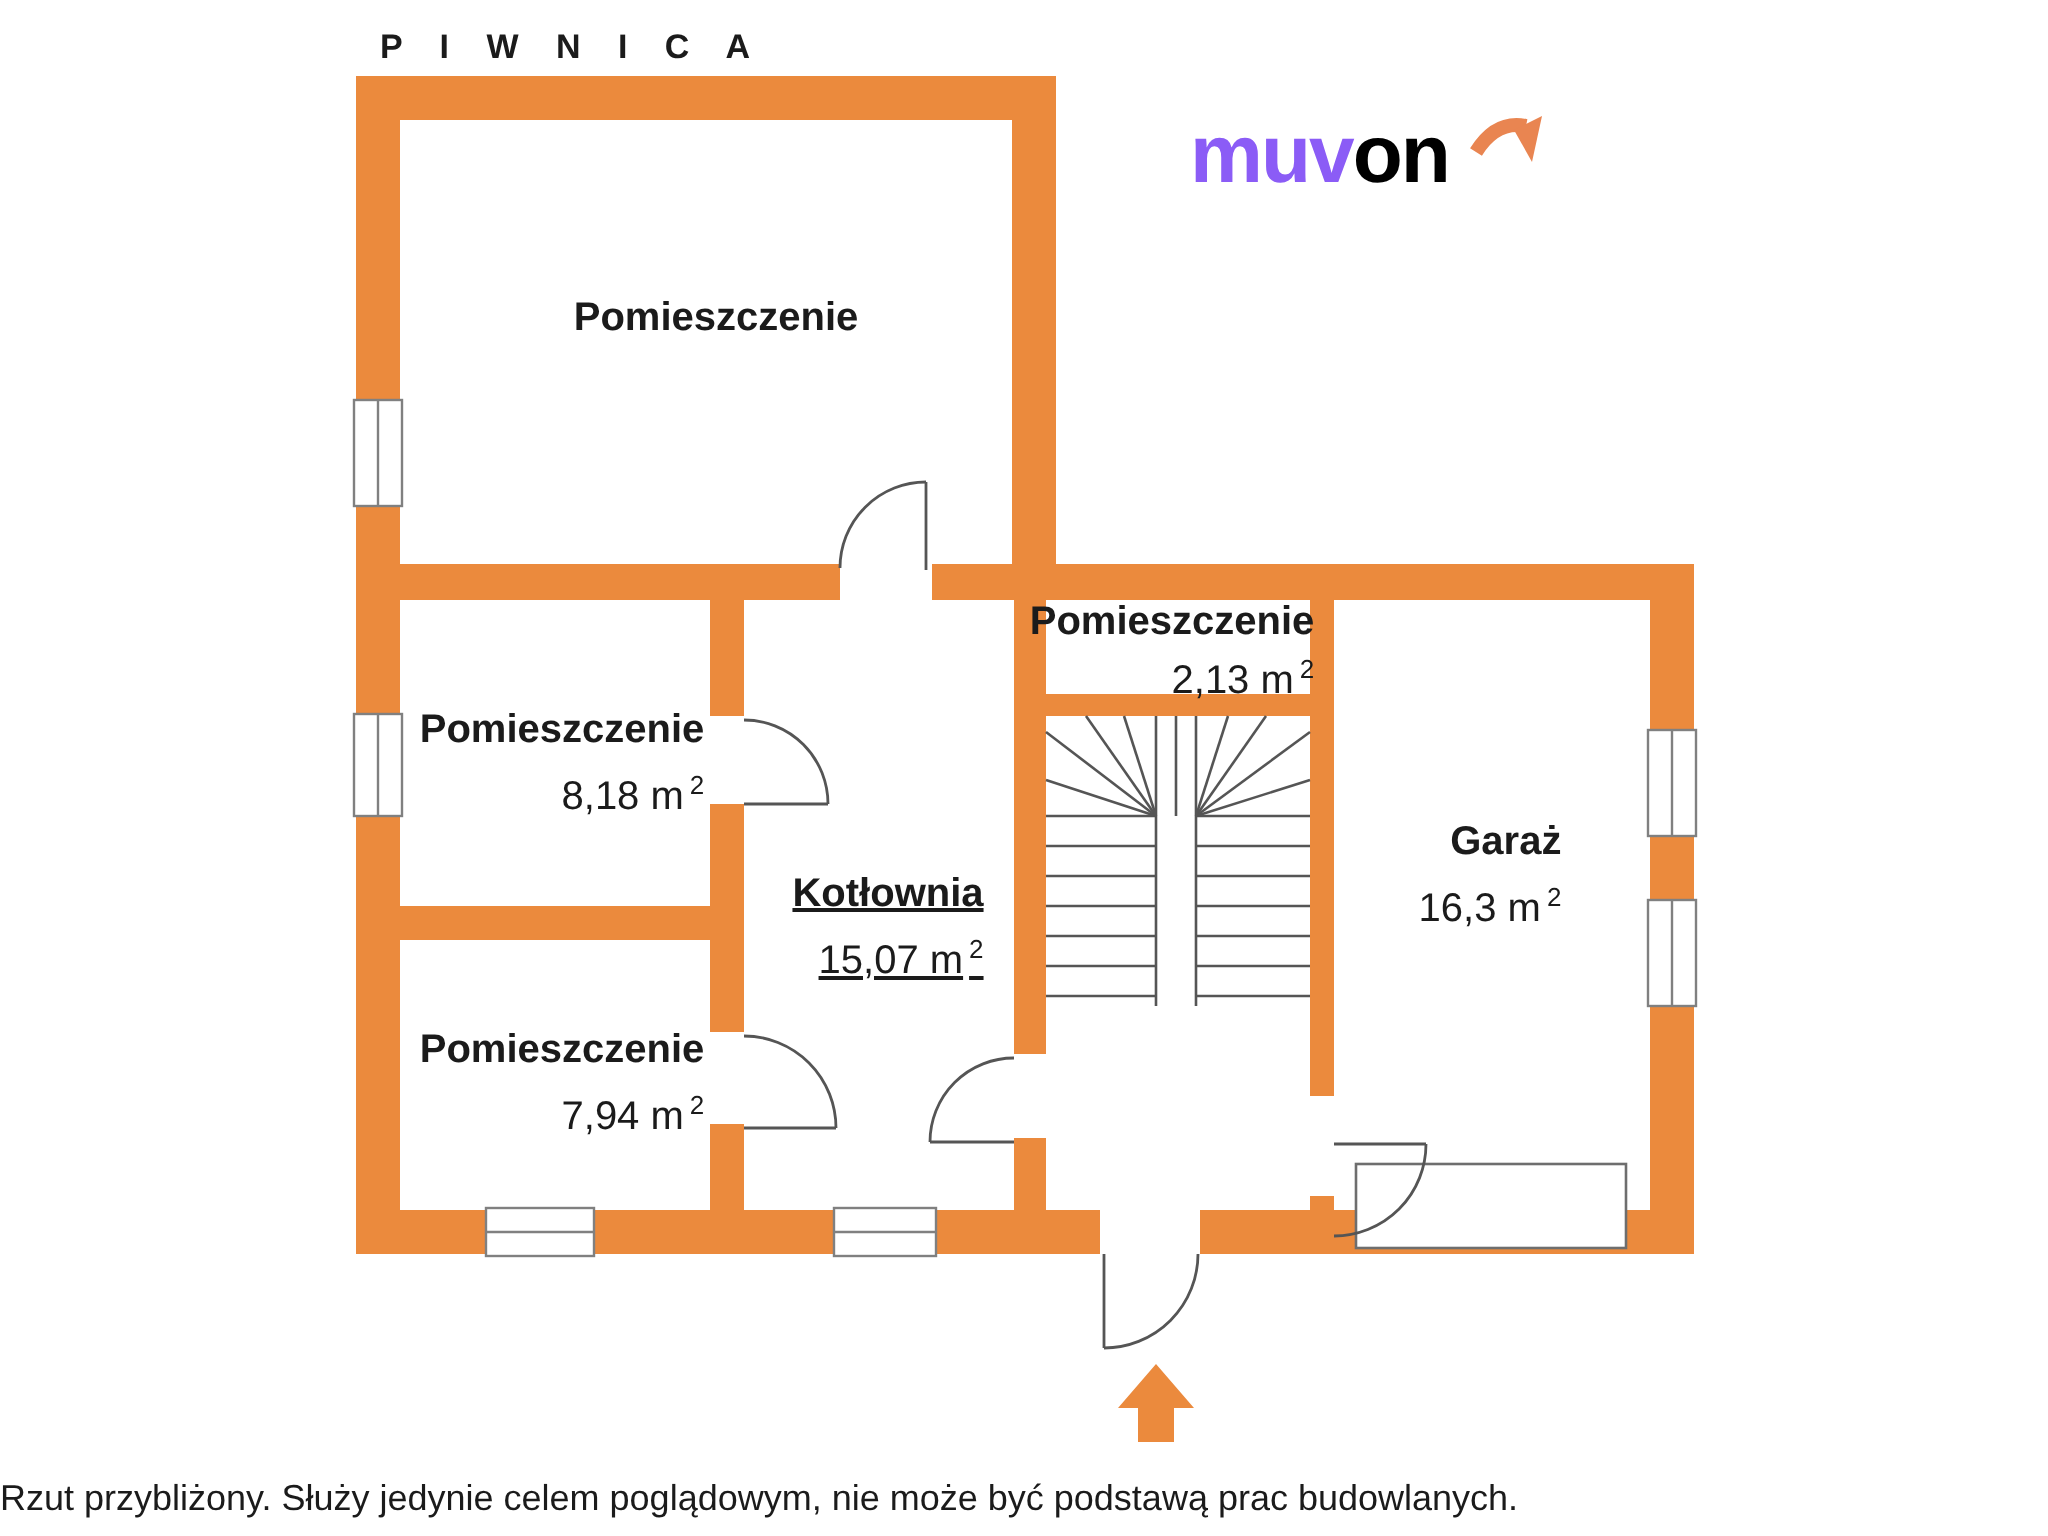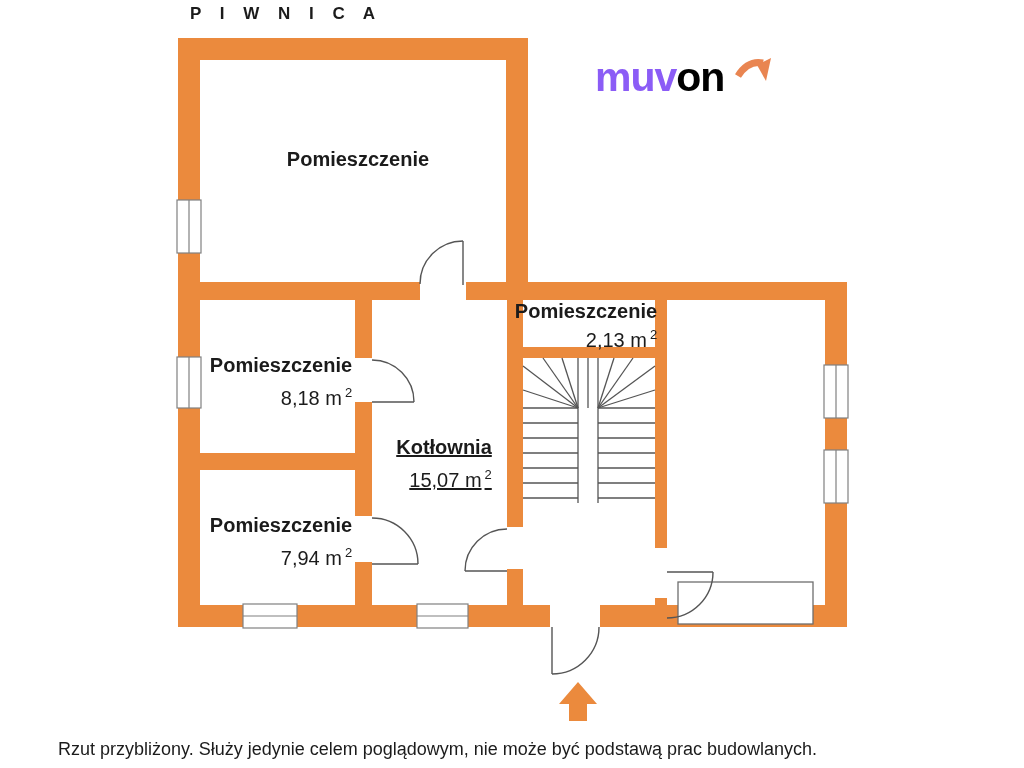--- a/index.html
+++ b/index.html
@@ -1,35 +1,35 @@
 <!DOCTYPE html>
 <html><head>
 <meta charset="utf-8">
 <style>
   html,body{margin:0;padding:0;background:#ffffff;}
   .canvas{
     position:relative;width:1024px;height:768px;background:#ffffff;overflow:hidden;
     font-family:"Liberation Sans", sans-serif;color:#1b1b1b;
   }
   .title{
-    position:absolute;left:190px;top:4px;font-size:17px;font-weight:bold;
+    position:absolute;left:190px;top:14px;font-size:17px;font-weight:bold;
     letter-spacing:7px;color:#1b1b1b;white-space:nowrap;
   }
   .logo{position:absolute;left:595px;top:54px;white-space:nowrap;font-weight:bold;font-size:41px;letter-spacing:-1px;}
   .logo .muv{color:#8b5cf6;}
   .logo .on{color:#000000;}
   .logo-arrow{position:absolute;left:730px;top:48px;}
   .plan{position:absolute;left:0;top:0;}
   .room-label{position:absolute;transform:translateX(-50%);text-align:right;white-space:nowrap;}
   .room-name{font-weight:bold;font-size:20px;line-height:27px;}
   .room-area{font-size:20px;line-height:27px;font-weight:normal;}
   .room-label sup{font-size:13px;margin-left:3px;}
   .tight .room-name,.tight .room-area{line-height:24px;}
   .disclaimer{
-    position:absolute;left:0;top:739px;width:817px;text-align:right;
+    position:absolute;left:0;top:739px;width:817px;text-align:left;
     font-size:18px;color:#1b1b1b;
   }
 </style>
 </head>
 <body>
 
 <div class="canvas">
 
   <div class="title">P I W N I C A</div>
 
@@ -148,16 +148,20 @@
     <div class="room-name">Kotłownia</div>
     <div class="room-area"><span>15,07 m</span><sup>2</sup></div>
   </div>
 
   <div class="room-label tight" style="left:586px;top:299px;">
     <div class="room-name">Pomieszczenie</div>
     <div class="room-area"><span>2,13 m</span><sup>2</sup></div>
   </div>
 
 
+  <div class="room-label" style="left:745px;top:408px;">
+    <div class="room-name">Garaż</div>
+    <div class="room-area"><span>16,3 m</span><sup>2</sup></div>
+  </div>
 
   <div class="disclaimer">Rzut przybliżony. Służy jedynie celem poglądowym, nie może być podstawą prac budowlanych.</div>
 
 </div>
 
 </body></html>

